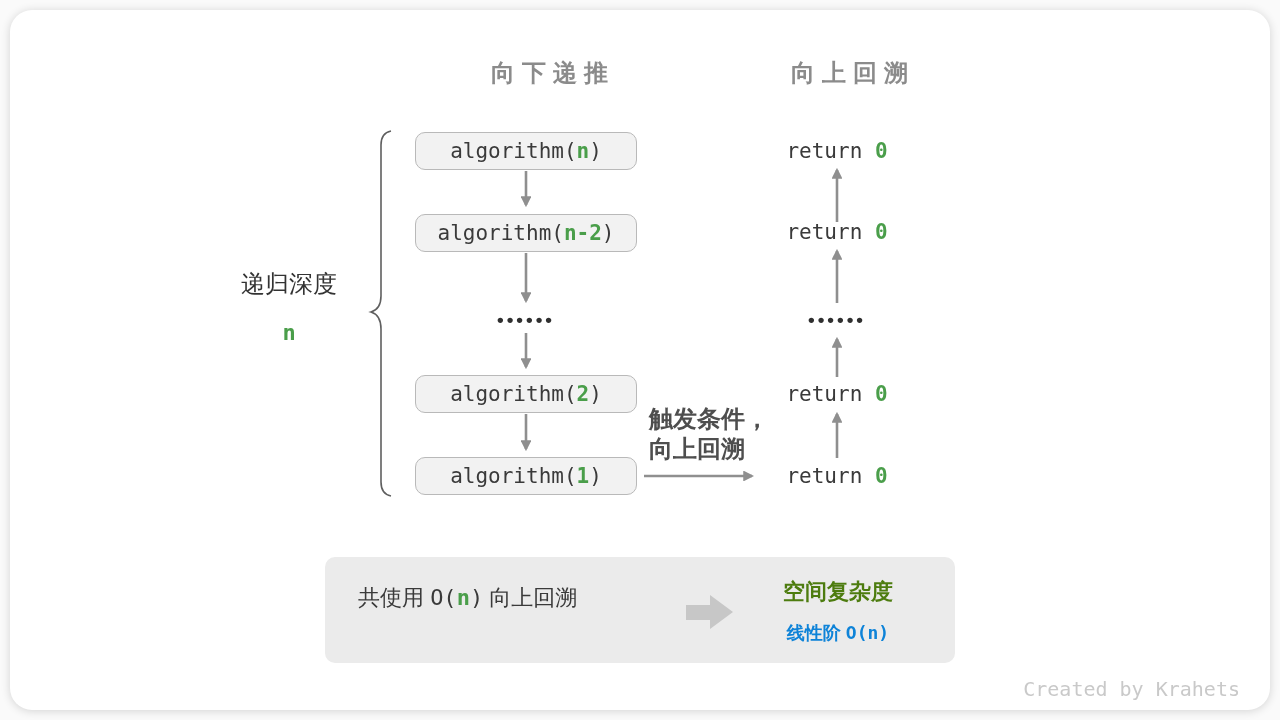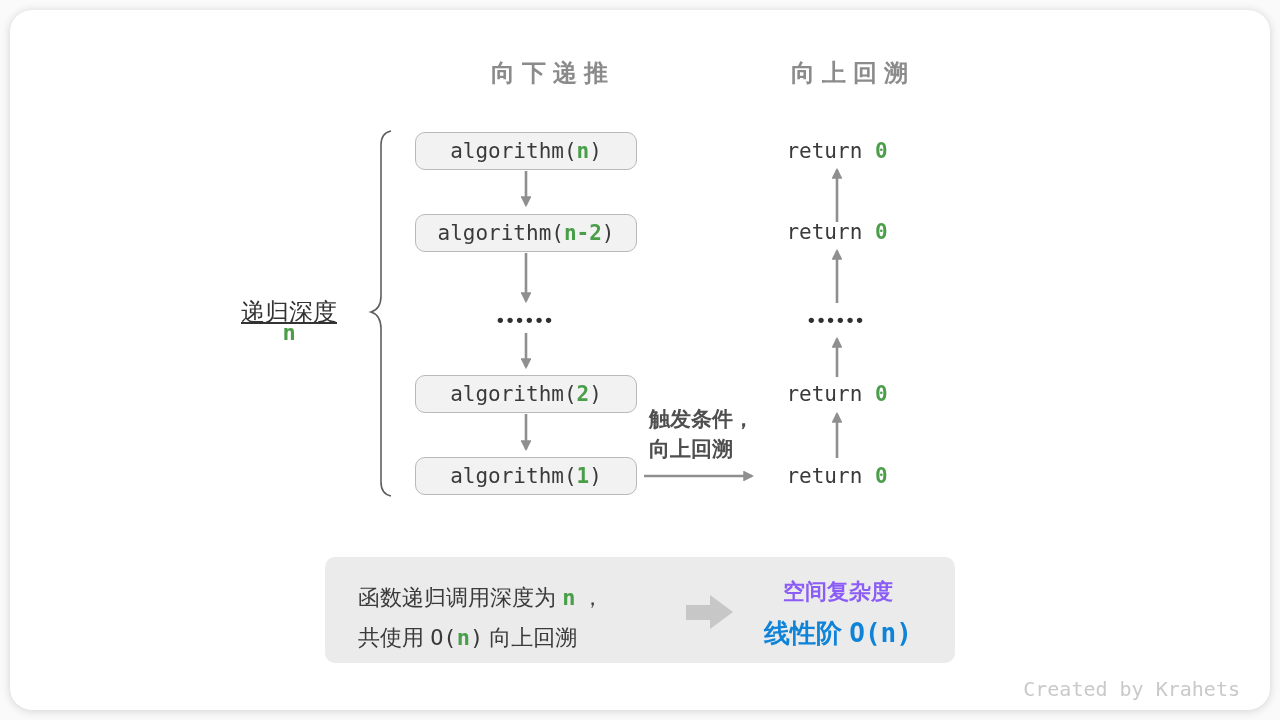--- a/index.html
+++ b/index.html
@@ -20,28 +20,28 @@
   .code{font-family:"DejaVu Sans Mono","Liberation Mono",monospace;
     font-size:21px;color:var(--text-dark);}
   .callbox{position:absolute;left:415px;width:222px;height:38px;
     background:var(--box-bg);border:1.5px solid var(--box-border);border-radius:10px;
     display:flex;align-items:center;justify-content:center;white-space:nowrap;}
   .green{color:var(--green);font-weight:bold;}
   .return-line{white-space:nowrap;}
   .dots{font-size:19px;font-weight:bold;letter-spacing:3px;color:#2f2f2f;}
   .depth-text{font-size:24px;color:#333333;}
   .depth-n{font-size:22px;}
-  .trigger{font-size:21px;font-weight:bold;color:var(--trigger-gray);line-height:30px;white-space:nowrap;}
+  .trigger{font-size:24px;font-weight:bold;color:var(--trigger-gray);line-height:30px;white-space:nowrap;}
   .summary-box{position:absolute;left:325px;top:557px;width:630px;height:106px;
     background:var(--summary-bg);border-radius:10px;}
   .summary-left{position:absolute;left:358px;top:578px;font-size:22px;
     color:var(--text-dark);line-height:40px;white-space:nowrap;}
   .summary-left .mono{font-size:22px;}
-  .sum-title{font-size:22px;font-weight:bold;color:#8b5cf6;}
-  .sum-result{font-size:26px;font-weight:bold;color:var(--blue);}
+  .sum-title{font-size:22px;font-weight:bold;color:#4d7c0f;}
+  .sum-result{font-size:18px;font-weight:bold;color:var(--blue);}
   .sum-result .mono{font-weight:bold;}
   .credit{position:absolute;right:40px;top:677px;font-size:20px;color:var(--credit-gray);
     font-family:"DejaVu Sans Mono","Liberation Mono",monospace;}
   svg.overlay{position:absolute;left:0;top:0;pointer-events:none;}
 </style>
 </head>
 <body>
 
 <div class="stage">
   <div class="card"></div>
@@ -79,31 +79,30 @@
   <div class="abs ctr code return-line" style="left:837px;top:232px;">
     <span>return </span><span class="green">0</span>
   </div>
   <div class="abs ctr code return-line" style="left:837px;top:394px;">
     <span>return </span><span class="green">0</span>
   </div>
   <div class="abs ctr code return-line" style="left:837px;top:476px;">
     <span>return </span><span class="green">0</span>
   </div>
 
-  <div class="abs ctr depth-text" style="left:289px;top:312px;text-decoration:underline;">递归深度</div>
+  <div class="abs ctr depth-text" style="left:289px;top:284px;">递归深度</div>
   <div class="abs ctr mono green depth-n" style="left:289px;top:332px;">n</div>
 
   <div class="abs trigger" style="left:649px;top:404px;">
     <div>触发条件，</div>
     <div>向上回溯</div>
   </div>
 
   <div class="summary-box"></div>
   <div class="summary-left">
-    <div><span>函数递归调用深度为 </span><span class="mono green">n</span><span> ，</span></div>
     <div><span>共使用 </span><span class="mono">O(</span><span class="mono green">n</span><span class="mono">)</span><span> 向上回溯</span></div>
   </div>
   <div class="abs ctr sum-title" style="left:838px;top:592px;">空间复杂度</div>
   <div class="abs ctr sum-result" style="left:838px;top:633px;">
     <span>线性阶 </span><span class="mono">O(n)</span>
   </div>
 
   <div class="credit">Created by Krahets</div>
 
   <svg class="overlay" width="1280" height="720" viewBox="0 0 1280 720">

